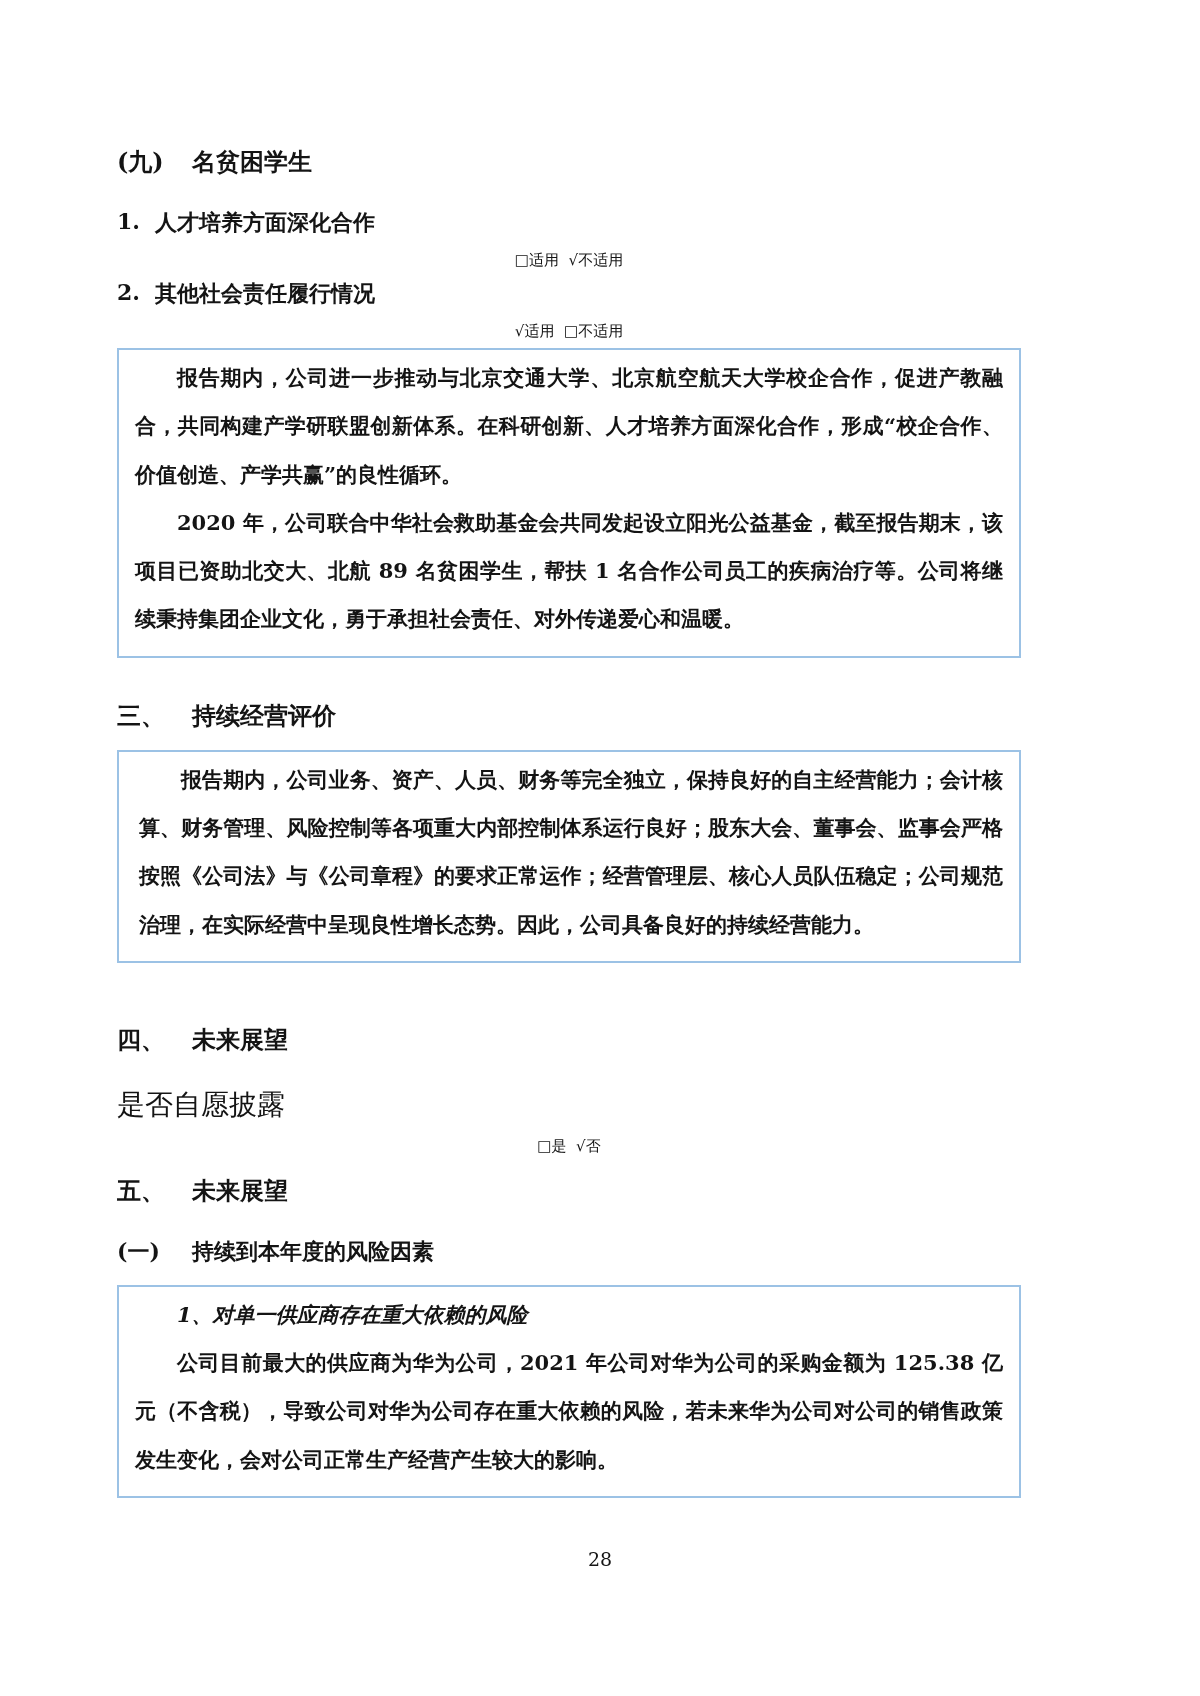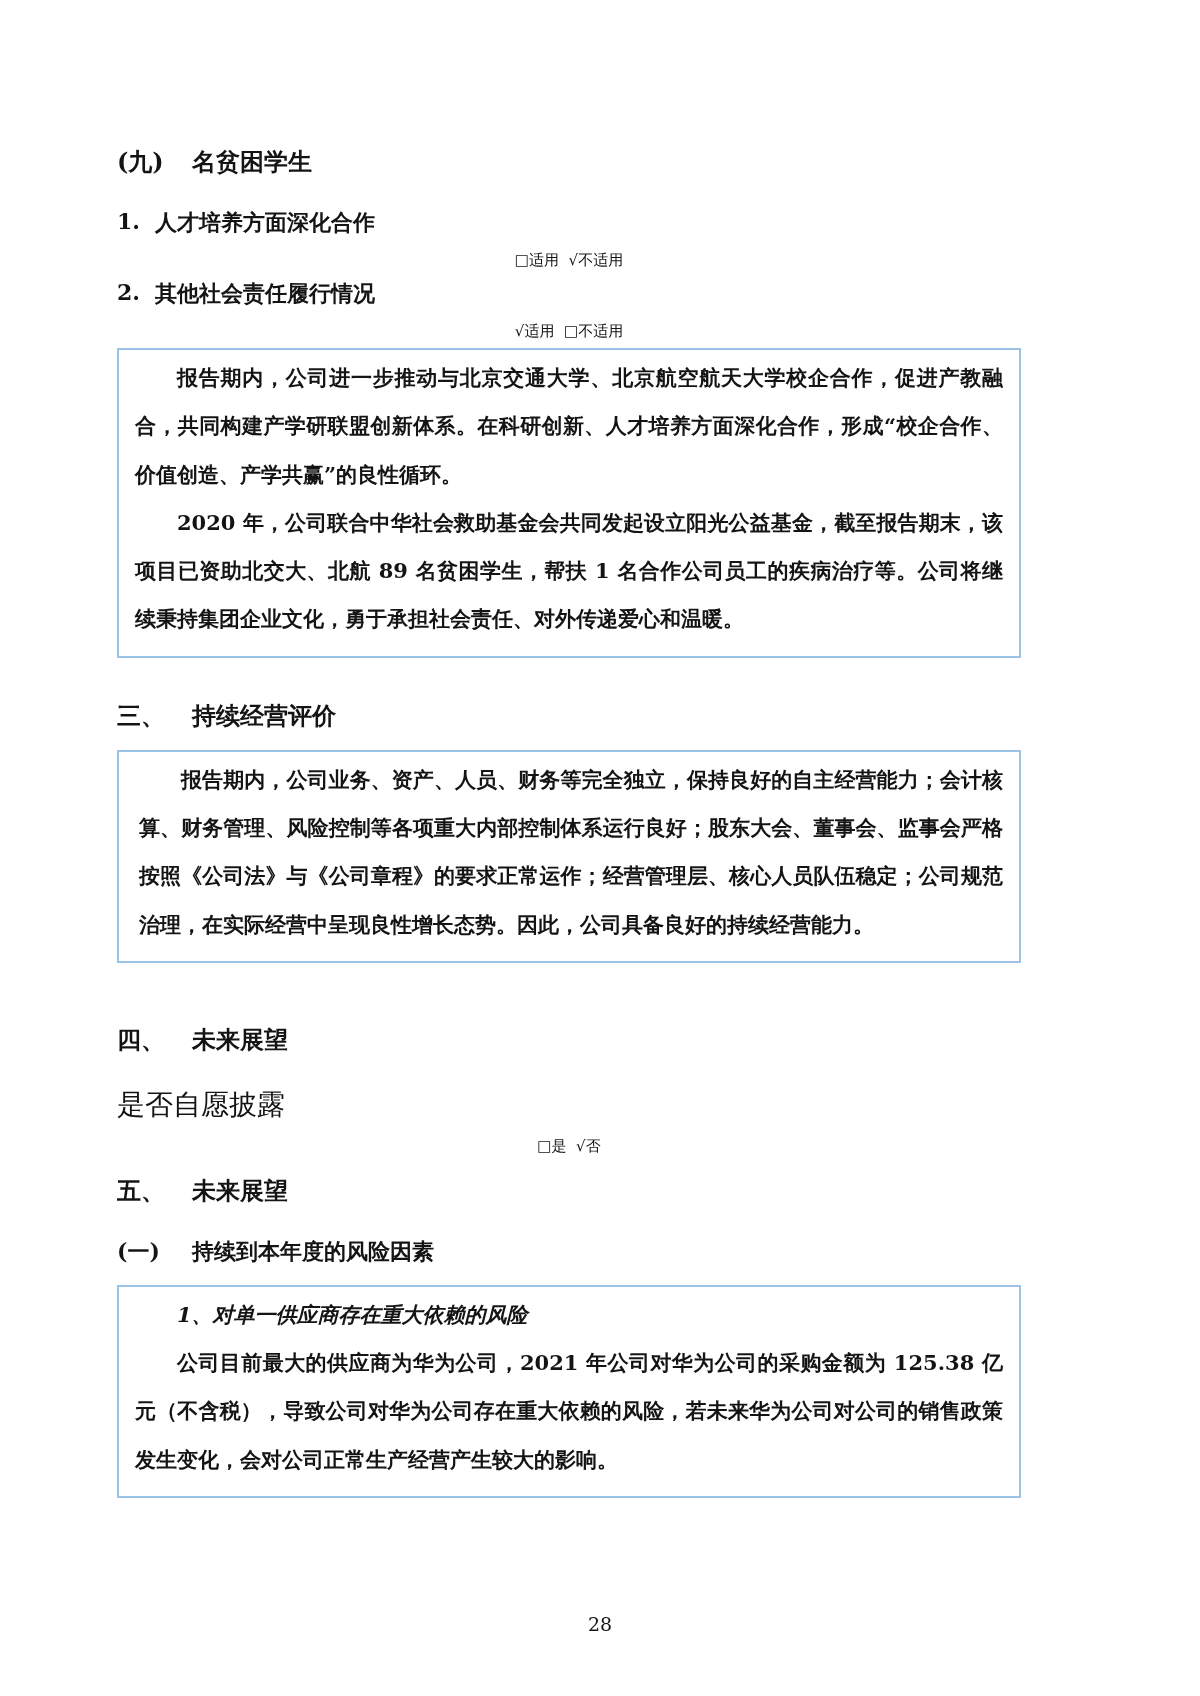--- a/index.html
+++ b/index.html
@@ -30,21 +30,21 @@
     padding:4px 16px 12px 16px;
     font-size:21px; line-height:2.3; text-align:justify;
   }
   .tbox p { margin:0; text-indent:2em;font-weight:bold; }
   .tbox .boxtitle { font-weight:bold;font-style:italic; }
   .box-1 { margin-bottom:42px; }
   .box-2 { margin-bottom:61px;padding-left:20px; }
   .mb-opt3 { margin-bottom:18px; }
 
   .pagenum {
-    position:absolute; top:1613px; left:0; width:1200px;
+    position:absolute; top:1548px; left:0; width:1200px;
     text-align:center; font-size:19px; color:var(--ink);
   }
 </style>
 </head>
 <body>
 
 <div class="page">
   <div class="content">
 
     <div class="hrow h-l1">

